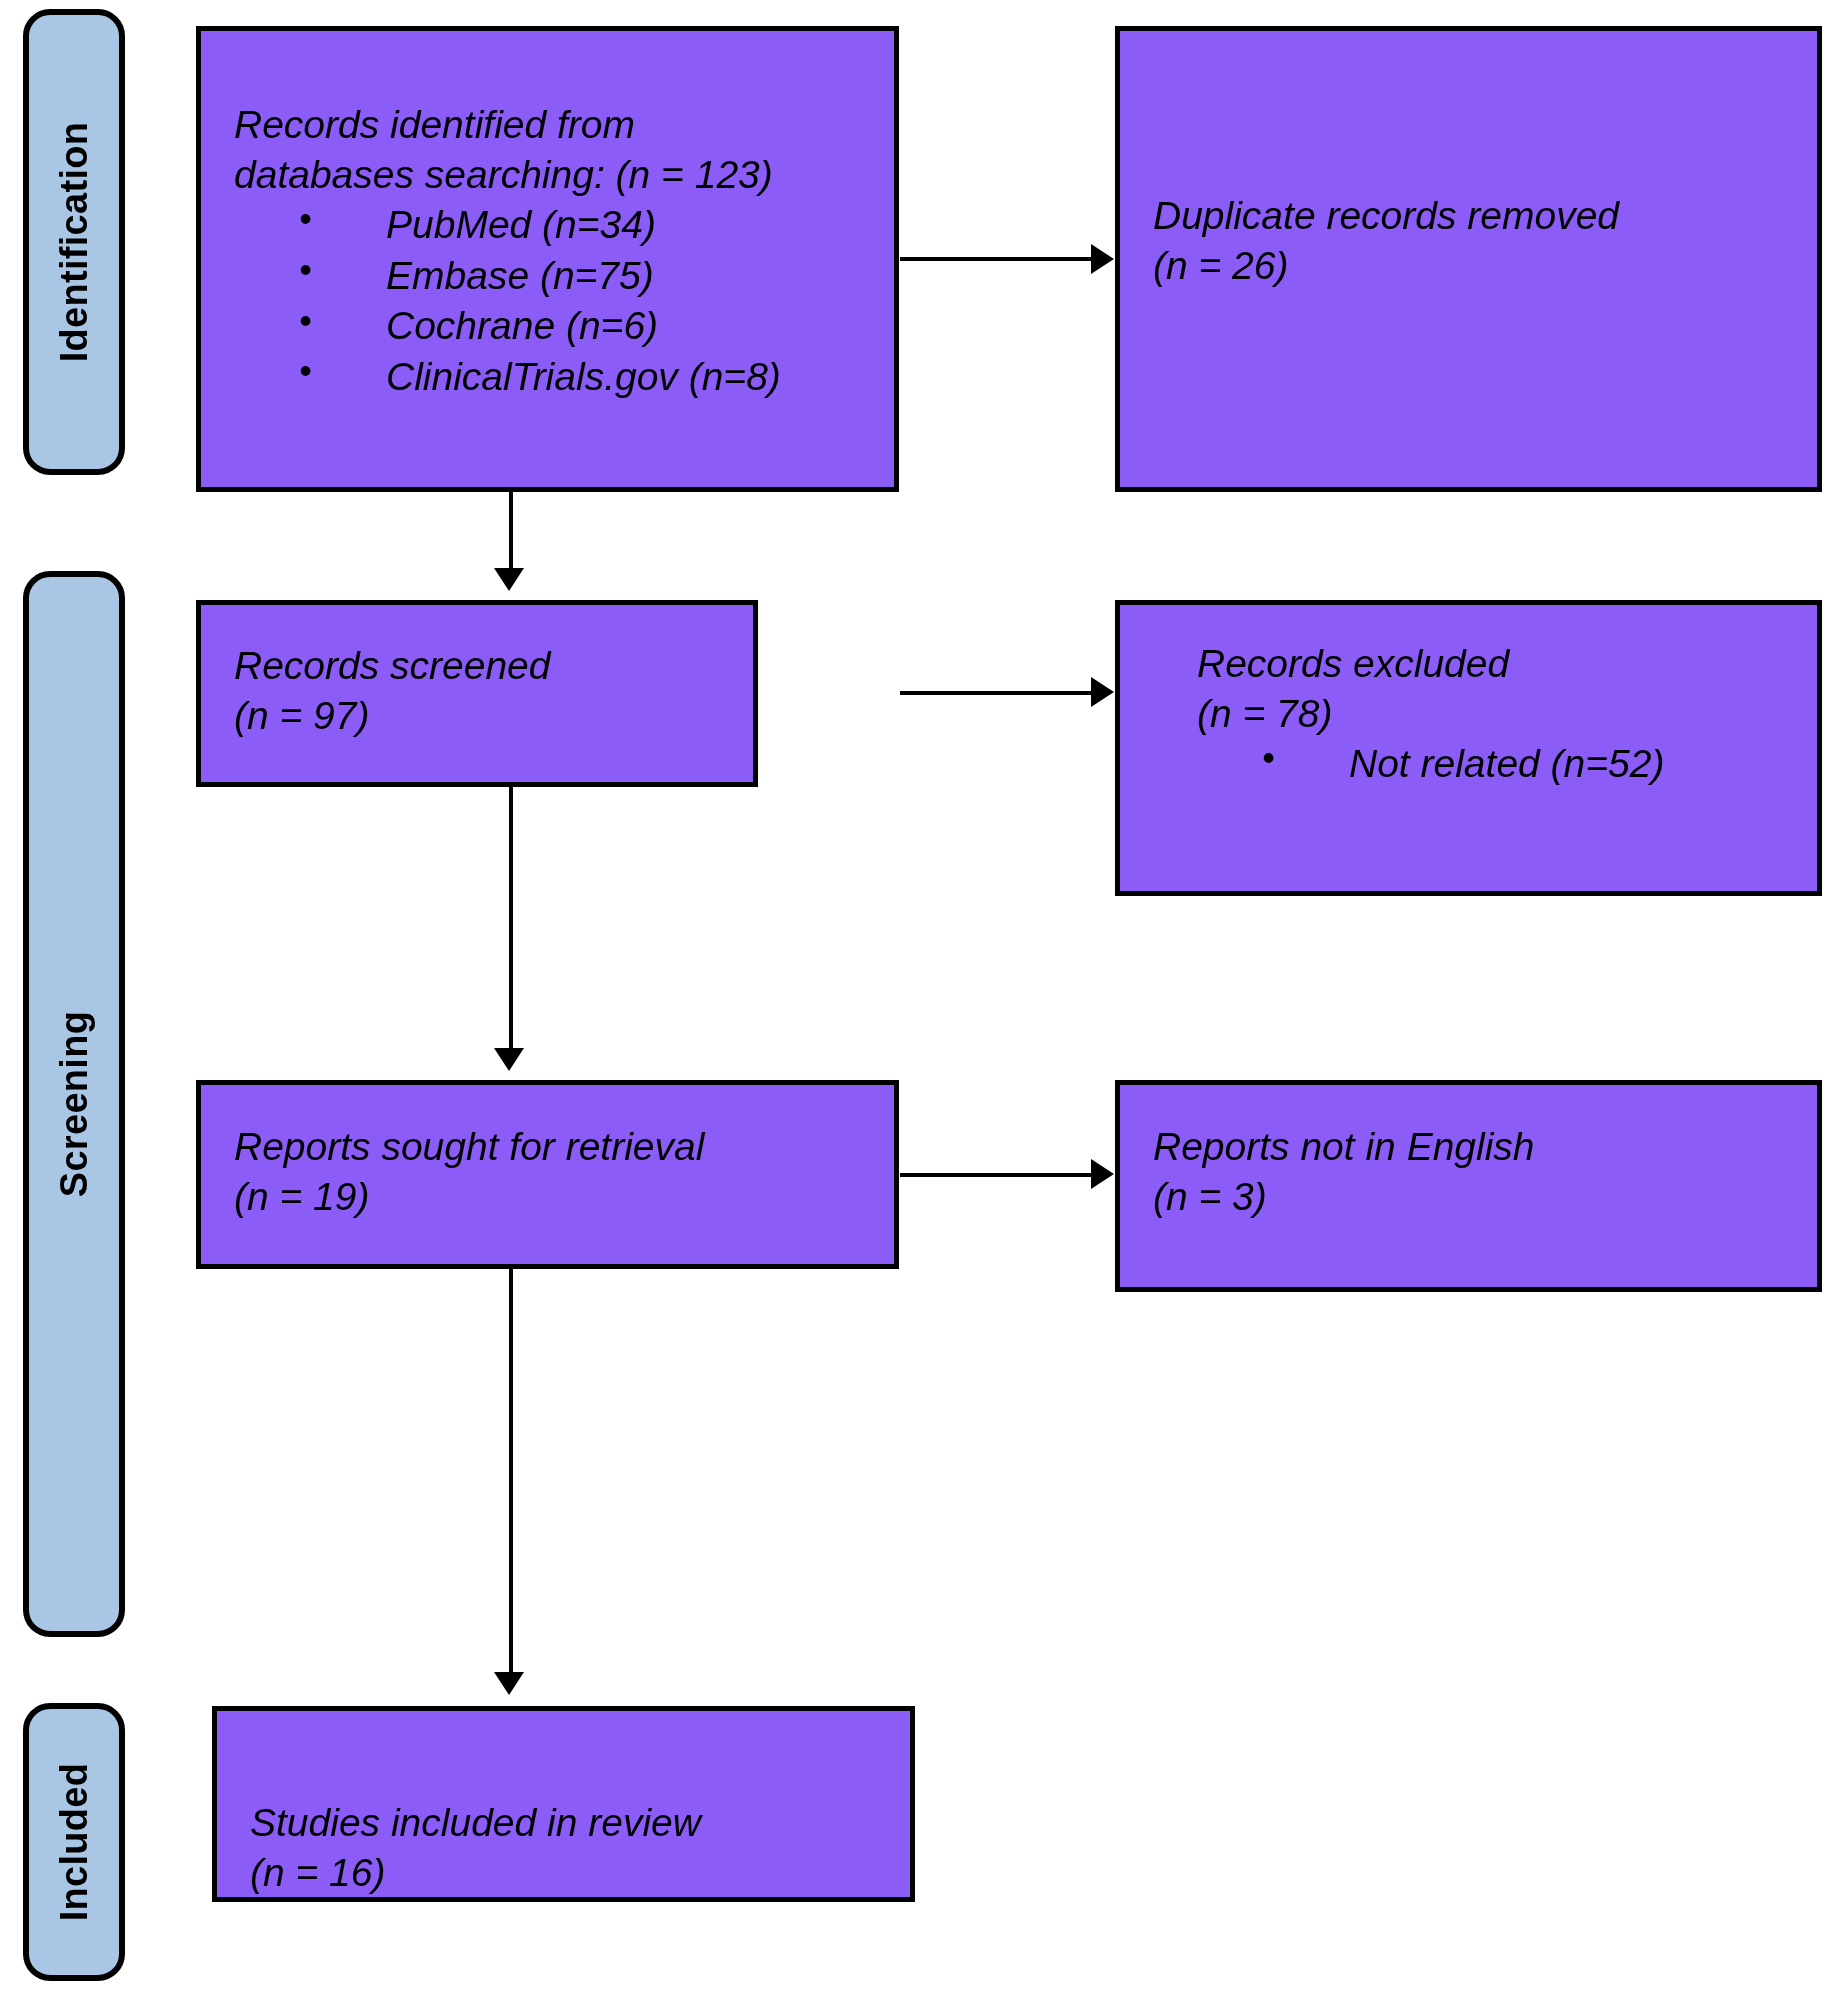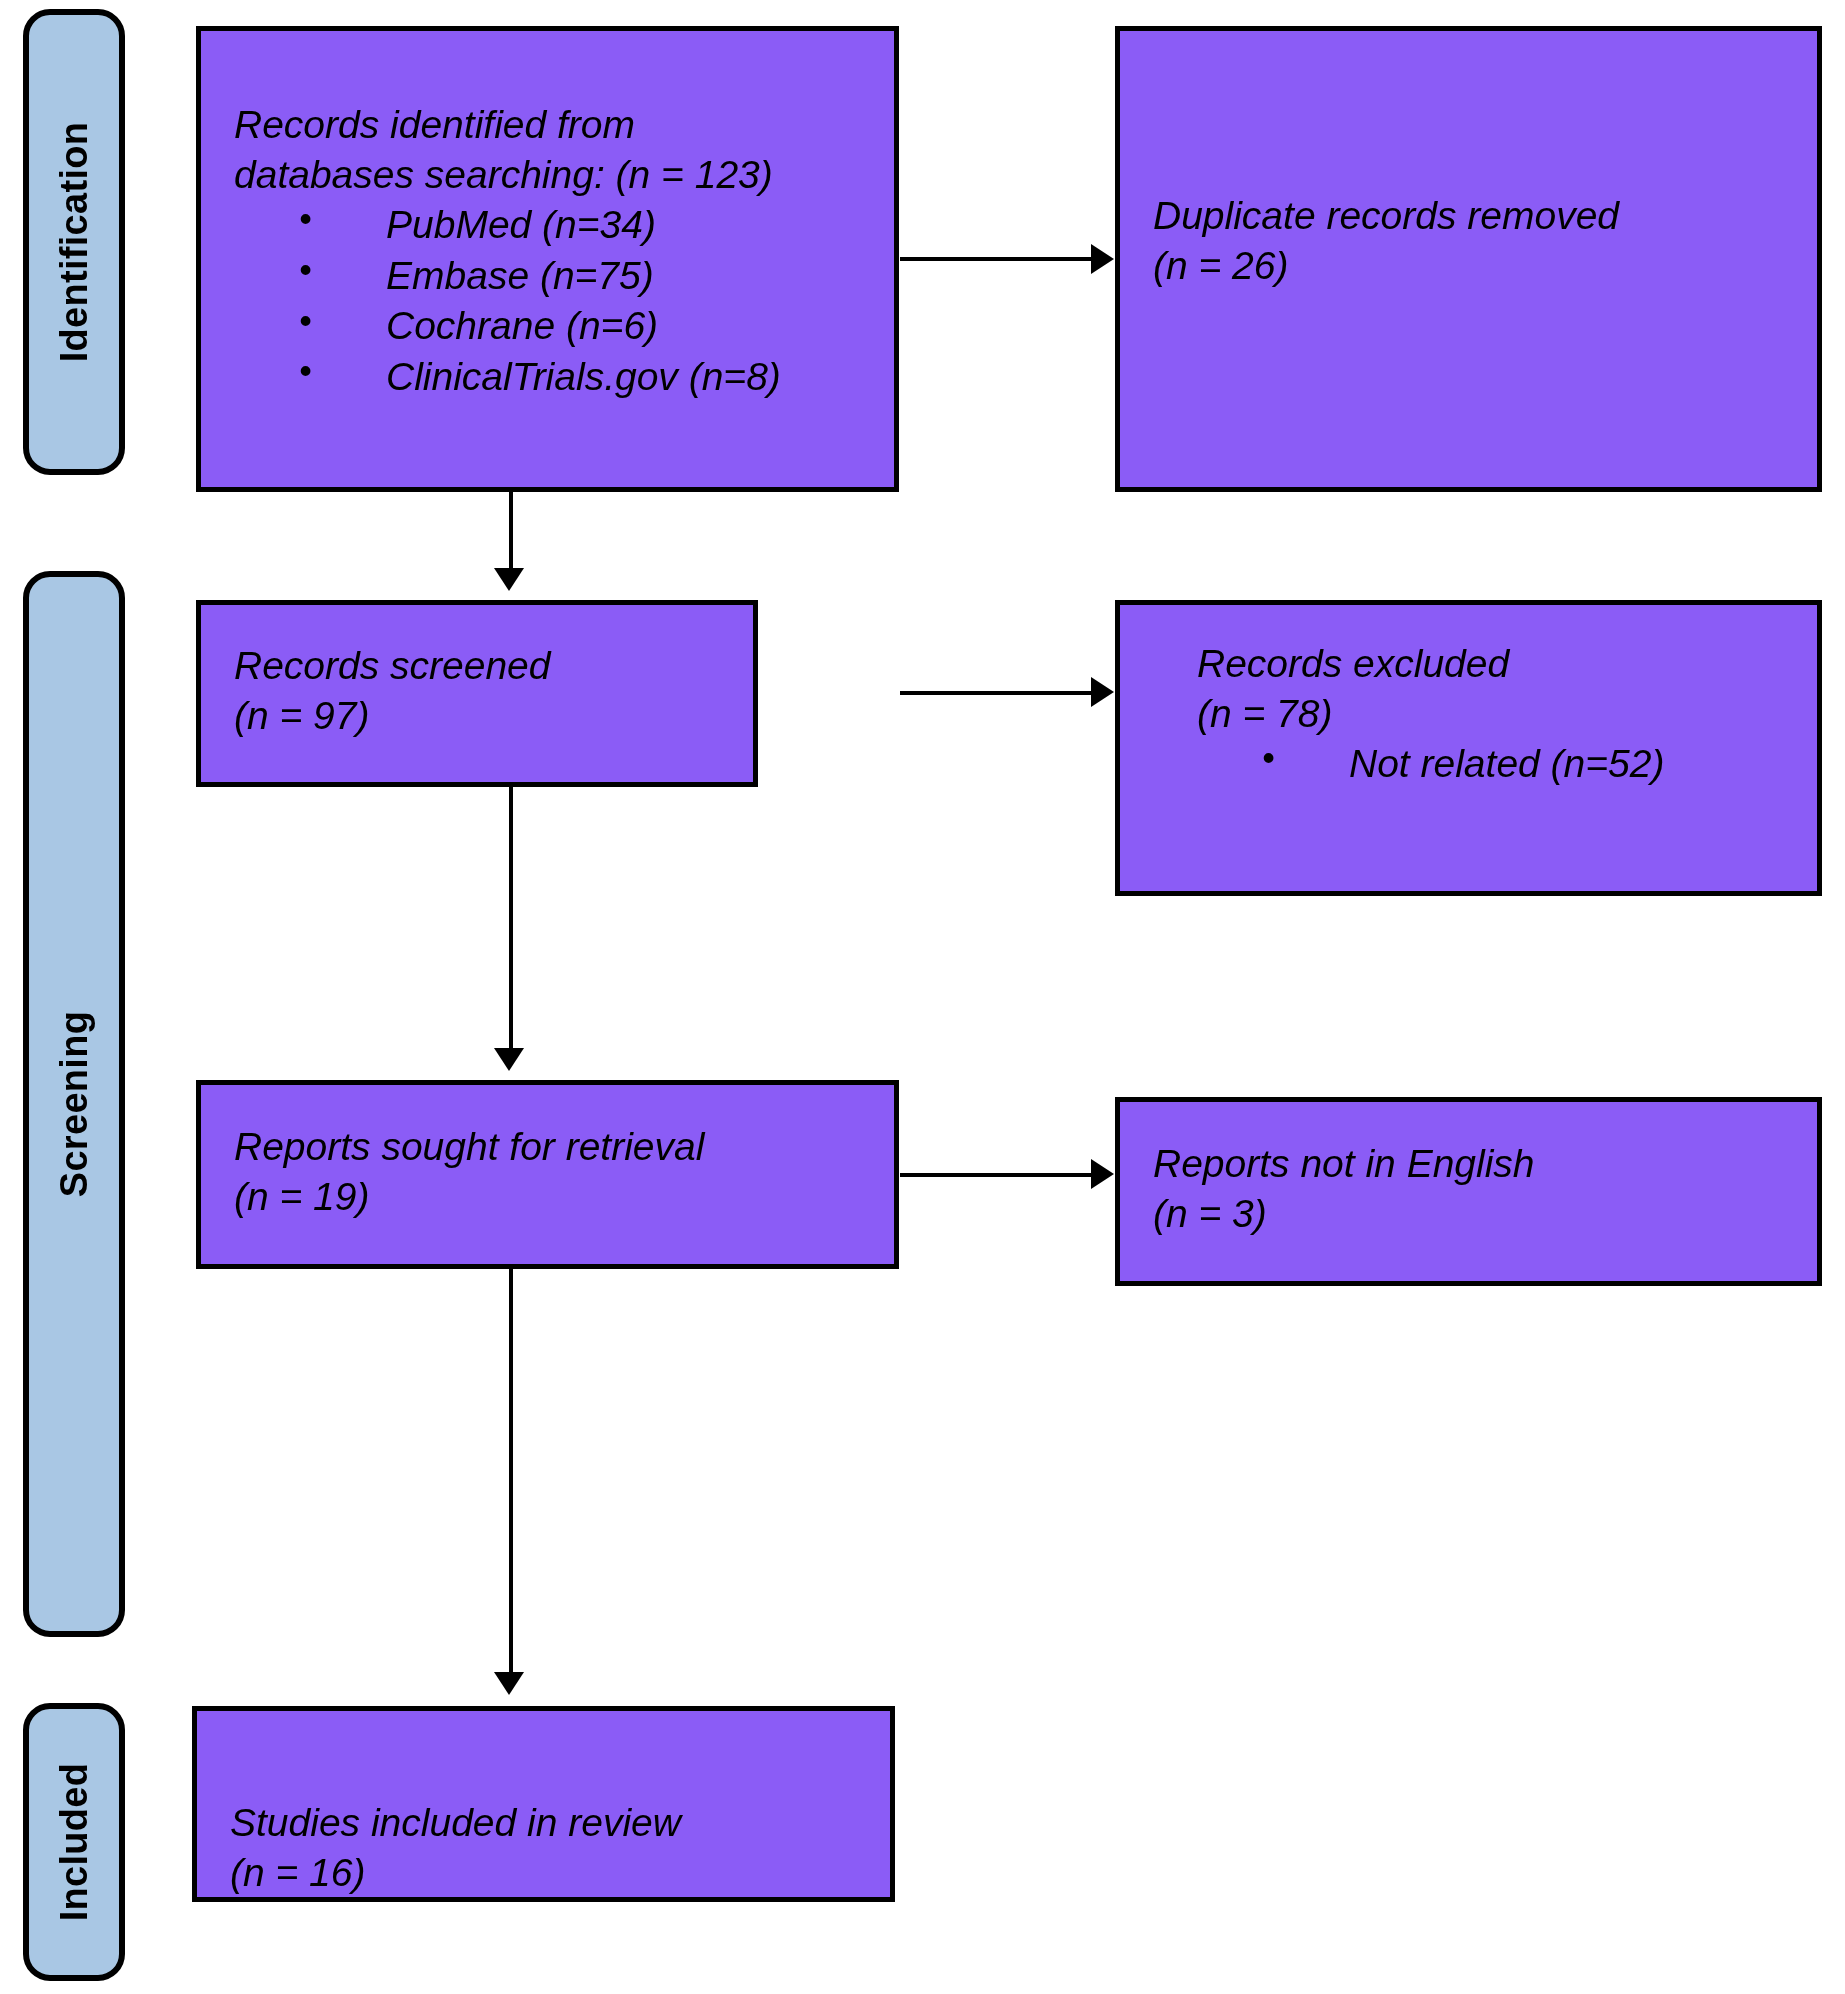--- a/index.html
+++ b/index.html
@@ -75,24 +75,24 @@
   #box-duplicates   {left:1115px; top:26px;   width:707px; height:466px;}
   #box-duplicates .box-text{top:160px;}
 
   #box-screened     {left:196px;  top:600px; width:562px; height:187px;}
   #box-screened .box-text{top:36px;}
   #box-excluded     {left:1115px; top:600px; width:707px; height:296px;}
   #box-excluded .box-text{top:34px;margin-left:44px;}
 
   #box-sought       {left:196px;  top:1080px; width:703px; height:189px;}
   #box-sought .box-text{top:37px;}
-  #box-not-english  {left:1115px; top:1080px; width:707px; height:189px;margin-top:17px;}
+  #box-not-english  {left:1115px; top:1080px; width:707px; height:212px;}
   #box-not-english .box-text{top:37px;}
 
-  #box-included     {left:192px;  top:1706px; width:703px; height:196px;}
+  #box-included     {left:212px;  top:1706px; width:703px; height:196px;}
   #box-included .box-text{top:87px;}
 
   
   .vline{position:absolute;width:4.1px;background:#000;}
   .hline{position:absolute;height:4.1px;background:#000;}
   .arrow-down{
     position:absolute;width:0;height:0;
     border-left:15px solid transparent;
     border-right:15px solid transparent;
     border-top:23px solid #000;

